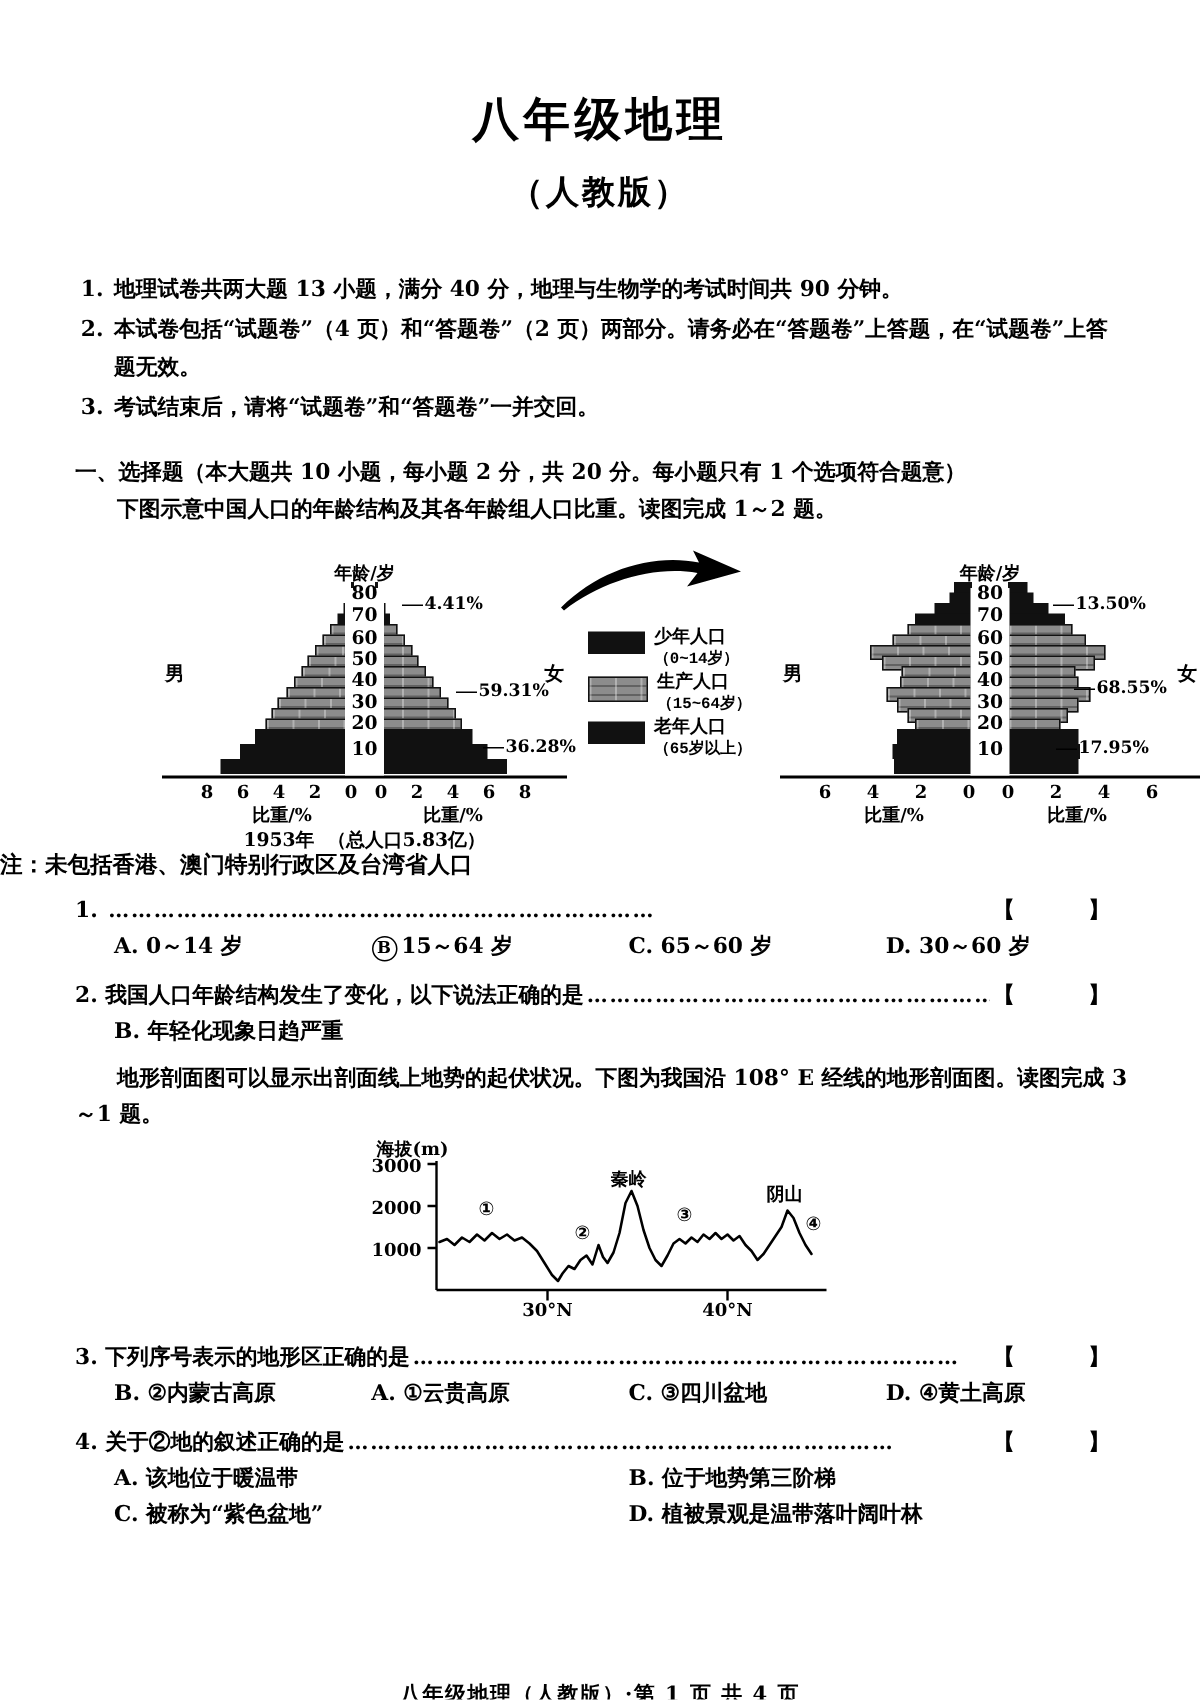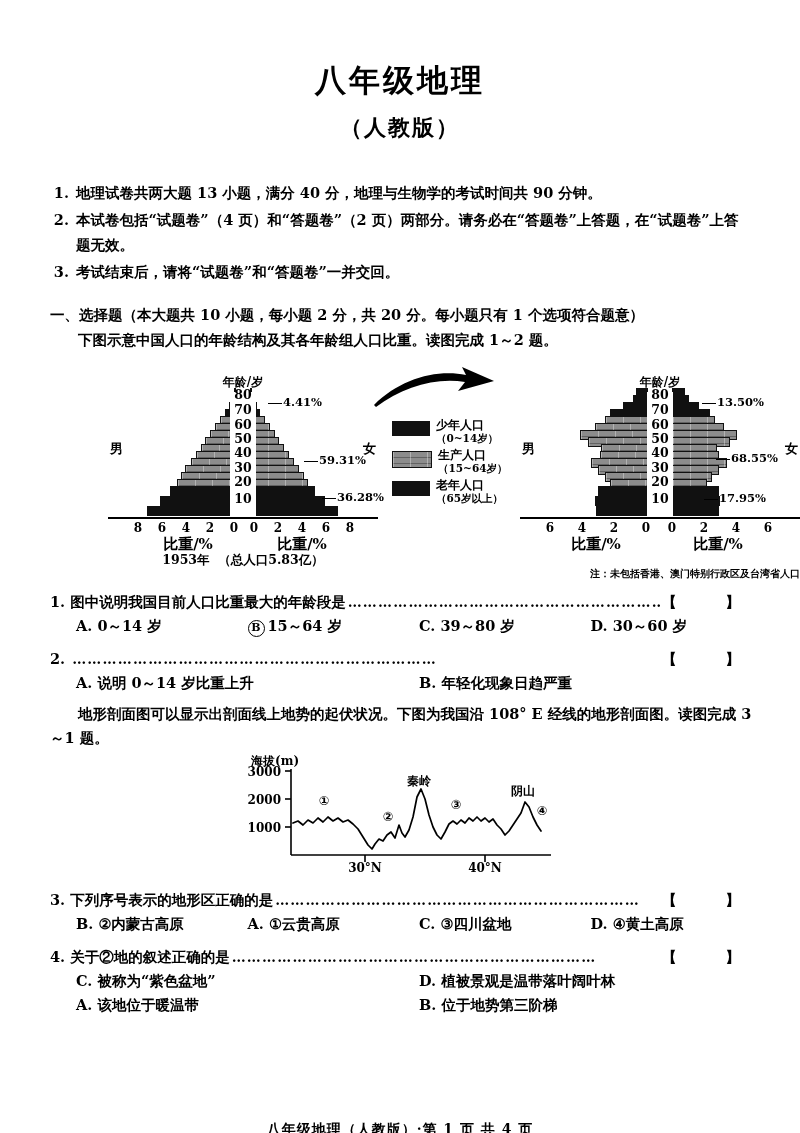--- a/index.html
+++ b/index.html
@@ -162,21 +162,21 @@
   .xtick {
     position: absolute;
     top: 2px;
     font-size: 12px;
     font-weight: bold;
     transform: translateX(-50%);
   }
   .pyr-unit-row {
     position: relative;
     height: 16px;
-    font-size: 15px;
+    font-size: 12px;
     font-weight: bold;
   }
   .pyr-unit {
     position: absolute;
     transform: translateX(-50%);
   }
   .pyr-caption {
     text-align: center;
     font-size: 12.5px;
     font-weight: bold;
@@ -198,20 +198,21 @@
     vertical-align: middle;
     margin-right: 1px;
   }
 
   
   .legend {
     position: absolute;
     left: 372px;
     top: 60px;
     width: 126px;
+    font-family: Liberation Mono, monospace;
   }
   .legend-row {
     display: flex;
     align-items: flex-start;
     margin-bottom: 3px;
   }
   .legend-swatch {
     width: 38px; height: 15px;
     flex: 0 0 38px;
     margin-top: 2px;
@@ -220,22 +221,22 @@
   .legend-label { font-size: 12px; font-weight: bold; line-height: 1.08; }
   .legend-sub { font-size: 10.5px; font-weight: bold; }
 
   .arrow-wrap {
     position: absolute;
     left: 350px;
     top: 6px;
   }
 
   .fig-note {
-    text-align: right;
-    font-size: 10px;
+    text-align: left;
+    font-size: 15px;
     font-weight: bold;
     margin-top: -2px;
   }
 
   
   .q {
     margin: 10px 0 0 50px;
     width: 712px;
     font-size: 14.5px;
     font-weight: bold;
@@ -544,40 +545,39 @@
       </div>
 
     </div>
   </div>
 
   <div class="fig-note">注：未包括香港、澳门特别行政区及台湾省人口</div>
 
   <div class="q">
     <div class="q-stem">
       <span class="q-num">1.</span>
-      <span class="q-text">图中说明我国目前人口比重最大的年龄段是</span>
       <span class="q-dots">………………………………………………………………</span>
       <span class="q-brackets">【   】</span>
     </div>
     <div class="opts four">
       <div><span>A.</span> <span>0～14 岁</span></div>
       <div><span class="opt-circled">B</span><span>15～64 岁</span></div>
-      <div><span>C.</span> <span>39～80 岁</span></div>
+      <div><span>C.</span> <span>65～60 岁</span></div>
       <div><span>D.</span> <span>30～60 岁</span></div>
     </div>
   </div>
 
   <div class="q">
     <div class="q-stem">
       <span class="q-num">2.</span>
+      <span class="q-text">我国人口年龄结构发生了变化，以下说法正确的是</span>
       <span class="q-dots">………………………………………………………………</span>
       <span class="q-brackets">【   】</span>
     </div>
     <div class="opts two">
-      <div><span>A.</span> <span>说明 0～14 岁比重上升</span></div>
       <div><span>B.</span> <span>年轻化现象日趋严重</span></div>
     </div>
   </div>
 
   <div class="para">地形剖面图可以显示出剖面线上地势的起伏状况。下图为我国沿 108° E 经线的地形剖面图。读图完成 3～1 题。</div>
 
   <div class="fig-terrain">
     <div class="terrain-ylabel">海拔(m)</div>
     <svg width="330" height="118" viewBox="0 0 330 118">
 
@@ -624,24 +624,24 @@
   </div>
 
   <div class="q">
     <div class="q-stem">
       <span class="q-num">4.</span>
       <span class="q-text">关于②地的叙述正确的是</span>
       <span class="q-dots">………………………………………………………………</span>
       <span class="q-brackets">【   】</span>
     </div>
     <div class="opts two">
+      <div><span>A.</span> <span>该地位于暖温带</span></div>
+      <div><span>B.</span> <span>位于地势第三阶梯</span></div>
+    </div>
+    <div class="opts two">
       <div><span>C.</span> <span>被称为“紫色盆地”</span></div>
       <div><span>D.</span> <span>植被景观是温带落叶阔叶林</span></div>
     </div>
-    <div class="opts two">
-      <div><span>A.</span> <span>该地位于暖温带</span></div>
-      <div><span>B.</span> <span>位于地势第三阶梯</span></div>
-    </div>
   </div>
 
   <div class="footer">八年级地理（人教版）·第 1 页  共 4 页</div>
 
 </div>
 
 </body></html>

